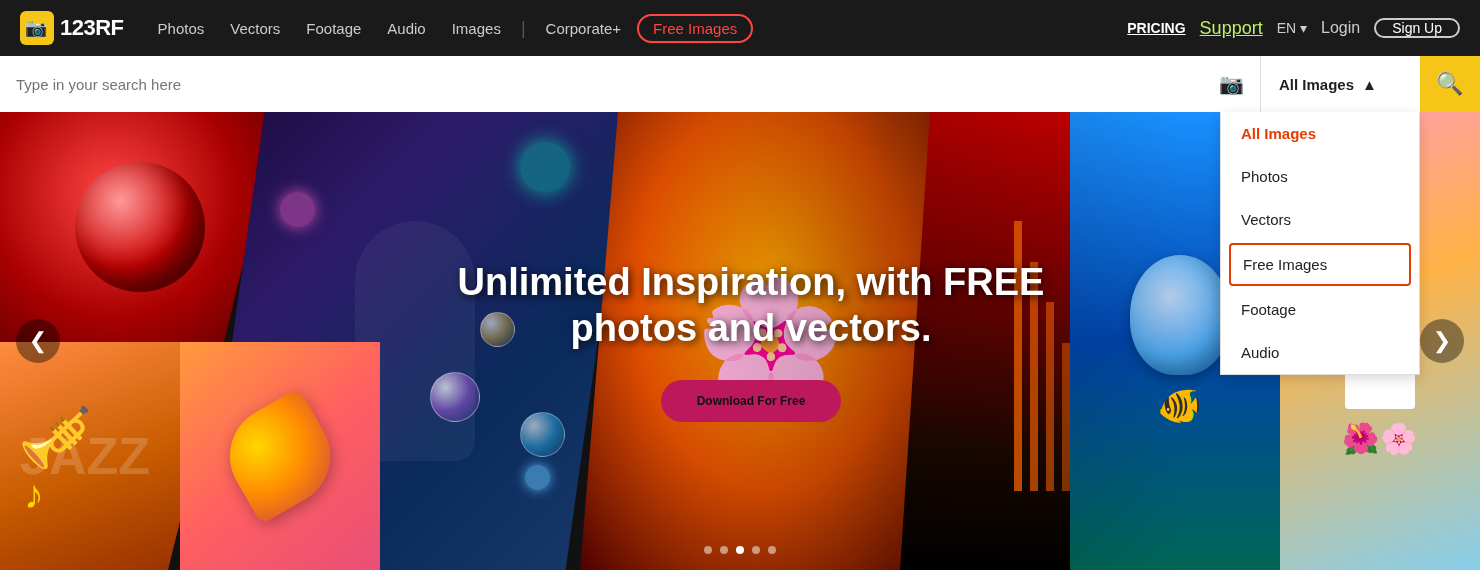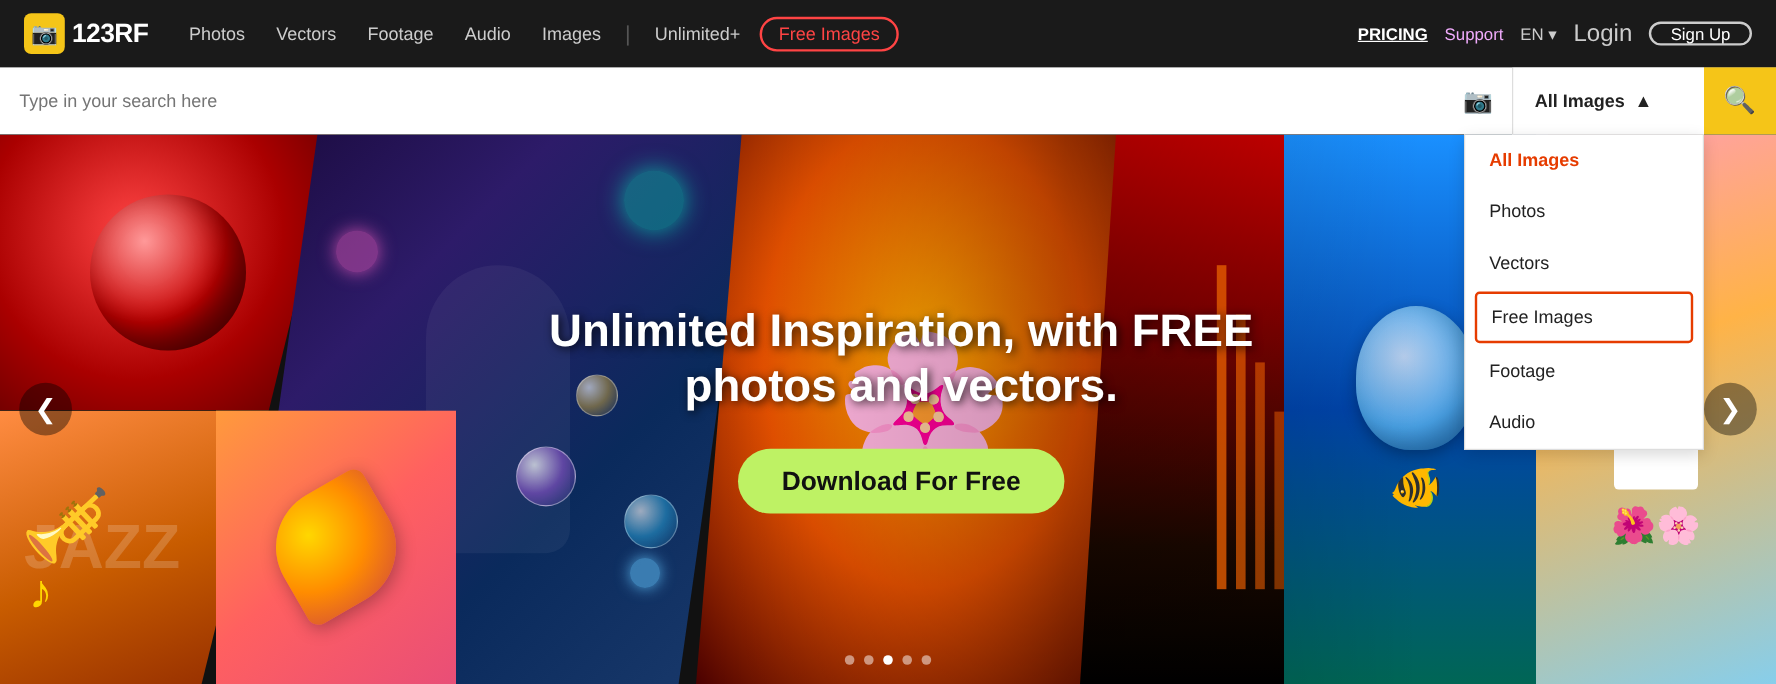--- a/index.html
+++ b/index.html
@@ -65,39 +65,40 @@
       font-size: 15px;
       cursor: pointer;
     }
     .nav-right {
       display: flex;
       align-items: center;
       gap: 14px;
       justify-content: flex-end;
     }
     .nav-right-link {
-      color: #f0abfc;
-      font-size: 14px;
-      cursor: pointer;
+      color: #bef264;
+      font-size: 18px;
+      cursor: pointer;
+      text-decoration: underline;
     }
     .pricing-link {
       color: #fff;
       font-size: 14px;
       font-weight: bold;
       text-decoration: underline;
       cursor: pointer;
     }
     .lang-select {
       color: #ccc;
       font-size: 14px;
       cursor: pointer;
     }
     .login-btn {
       color: #ccc;
-      font-size: 20px;
+      font-size: 16px;
       cursor: pointer;
     }
     .signup-btn {
       border: 2px solid #ccc;
       color: #fff;
       border-radius: 20px;
       padding: 0 16px;
       font-size: 14px;
       cursor: pointer;
       background: transparent;
@@ -217,26 +218,26 @@
     .hero-title {
       font-size: 38px;
       font-weight: 900;
       color: #fff;
       text-shadow: 2px 2px 8px rgba(0,0,0,0.8);
       max-width: 680px;
       line-height: 1.2;
       margin-bottom: 28px;
     }
     .download-btn {
-      background: #bef264;
+      background: #be185d;
       color: #111;
       border: none;
       border-radius: 30px;
       padding: 14px 36px;
-      font-size: 22px;
+      font-size: 12px;
       font-weight: bold;
       cursor: pointer;
     }
 
     
     .carousel-arrow {
       position: absolute;
       top: 50%;
       transform: translateY(-50%);
       background: rgba(0,0,0,0.4);
@@ -287,21 +288,21 @@
     <span class="logo-text">123RF</span>
   </div>
 
   <div class="nav-links">
     <a class="nav-link">Photos</a>
     <a class="nav-link">Vectors</a>
     <a class="nav-link">Footage</a>
     <a class="nav-link">Audio</a>
     <a class="nav-link">Images</a>
     <span class="nav-divider">|</span>
-    <a class="nav-link">Unlimited+</a>
+    <a class="nav-link">Corporate+</a>
     <a class="nav-link-free">Free Images</a>
   </div>
 
   <div class="nav-right">
     <span class="pricing-link">PRICING</span>
     <span class="nav-right-link">Support</span>
     <span class="lang-select">
       <span>EN</span>
       <span> ▾</span>
     </span>

